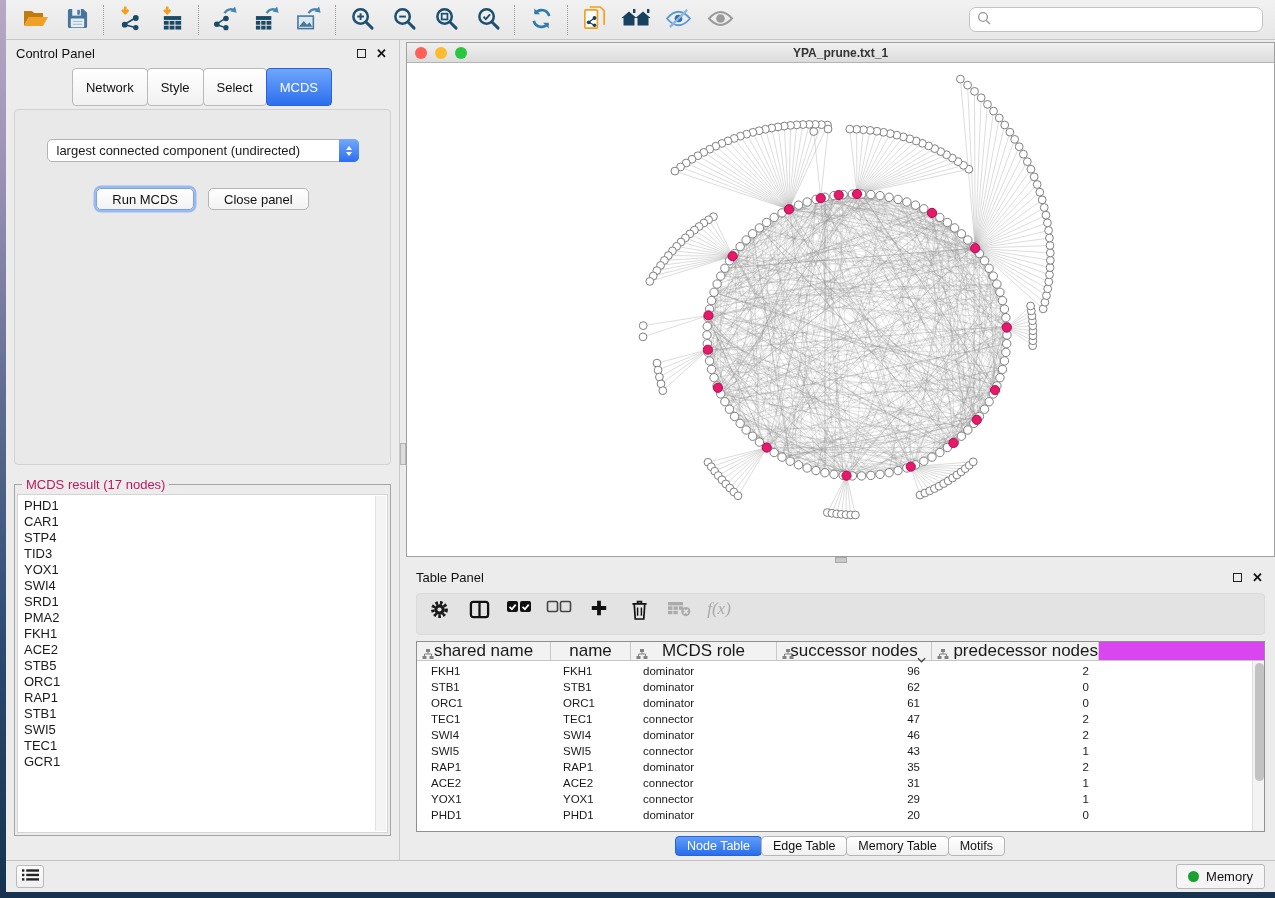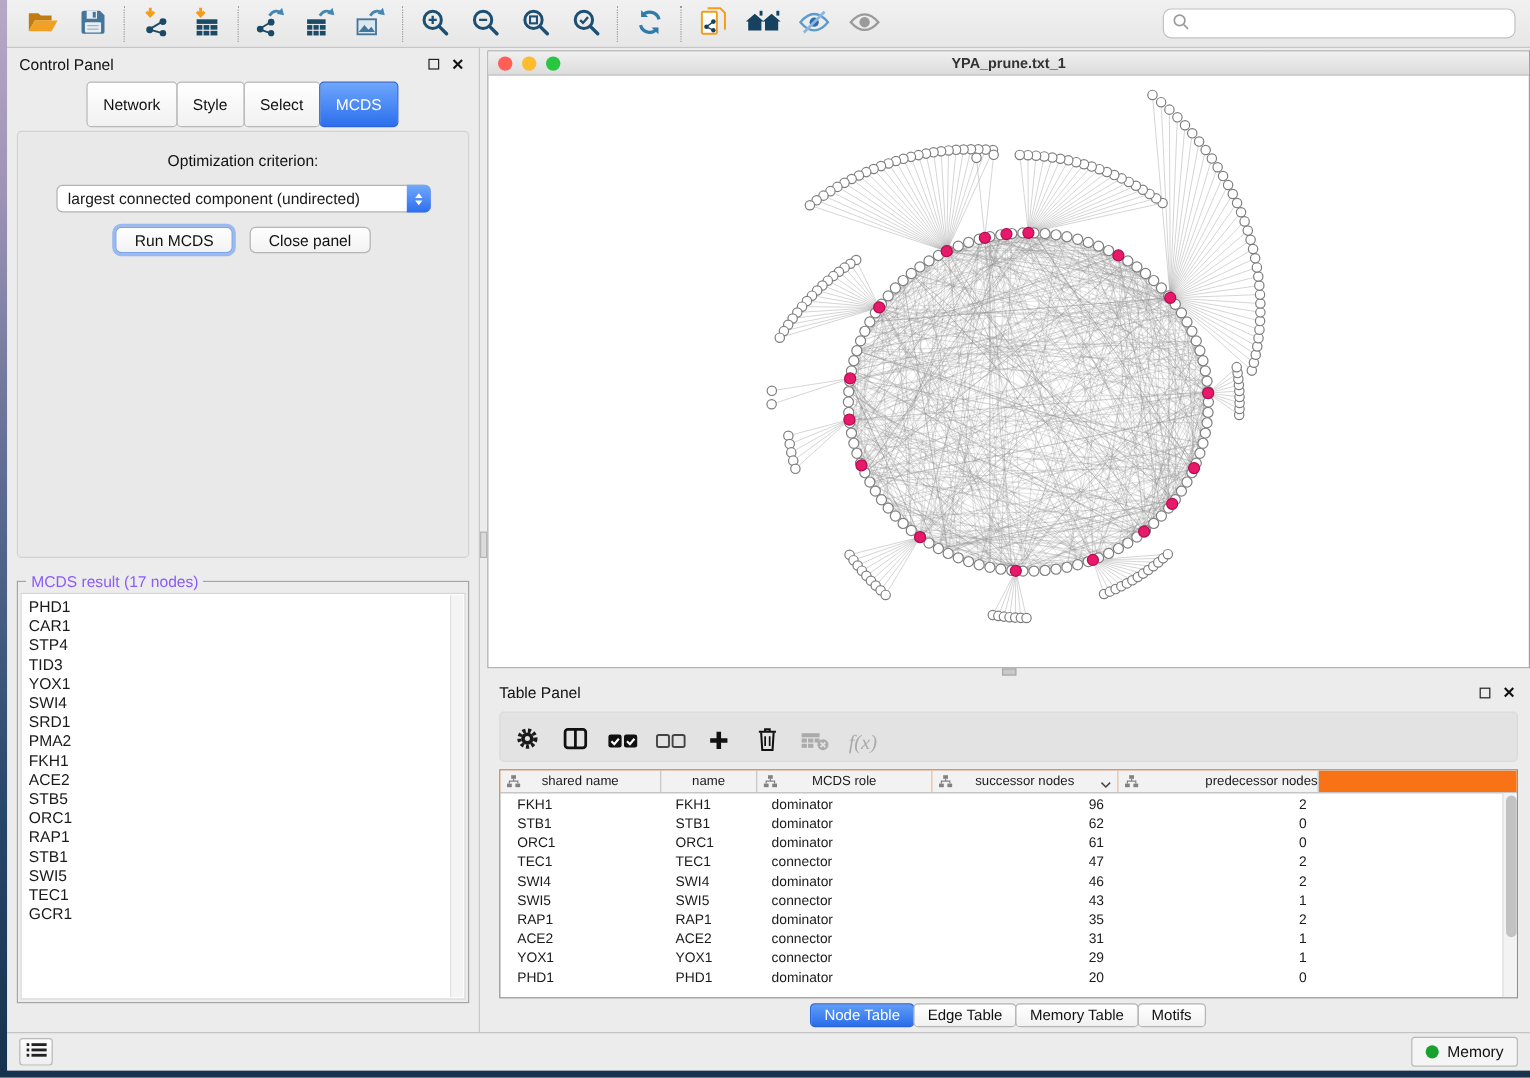--- a/index.html
+++ b/index.html
@@ -35,26 +35,26 @@
   .tab-btn.active { background:linear-gradient(#6ea6fb,#2c6fee); border-color:#2a63d5; color:#fff; }
   .cp-card { margin:3px 8px 0; background:#e9e9e9; border:1px solid #d2d2d2; border-radius:4px; height:356px; padding-top:16px; }
   .opt-label { text-align:center; font-size:13px; color:#111; }
   .mac-select { margin:13px auto 0; width:312px; height:23px; background:#fff; border:1px solid #b3b3b3;
     border-radius:5px; position:relative; display:flex; align-items:center; padding:0 24px 0 9px; font-size:13px; }
   .stepper { position:absolute; right:-1px; top:-1px; bottom:-1px; width:20px;
     background:linear-gradient(#72a9fc,#2e6ef0); border-radius:0 5px 5px 0;
     display:flex; flex-direction:column; align-items:center; justify-content:center; gap:2px; }
   .chev-up { width:0; height:0; border-left:3.5px solid transparent; border-right:3.5px solid transparent; border-bottom:4.5px solid #fff; }
   .chev-dn { width:0; height:0; border-left:3.5px solid transparent; border-right:3.5px solid transparent; border-top:4.5px solid #fff; }
-  .cp-buttons { display:flex; justify-content:center; gap:14px; margin-top:12px; }
+  .cp-buttons { display:flex; justify-content:center; gap:14px; margin-top:26px; }
   .btn { height:22px; padding:0 15px; background:linear-gradient(#ffffff,#f2f2f2); border:1px solid #b5b5b5;
     border-radius:5px; font-size:13px; font-family:"Liberation Sans",sans-serif; color:#111; }
   .btn.focus-ring { box-shadow:0 0 0 2.5px rgba(110,160,245,.65); border-color:#7aa4ea; }
   fieldset.result-box { margin:12px 8px 24px; border:1px solid #a5a5a5; flex:1; display:flex; flex-direction:column; min-height:0; padding:2px; }
-  fieldset.result-box legend { font-size:13px; color:#8b5cf6; margin-left:5px; padding:0 4px; }
+  fieldset.result-box legend { font-size:13px; color:#be185d; margin-left:5px; padding:0 4px; }
   .result-list { background:#fff; border:1px solid #d4d4d4; flex:1; position:relative; overflow:hidden;
     font-size:13px; line-height:16px; padding:3px 14px 0 6px; }
   .result-item { height:16px; }
   .list-scroll { position:absolute; right:1px; top:1px; bottom:1px; width:11px; background:#f4f4f4; border-left:1px solid #e2e2e2; }
 
   
   .right-col { flex:1; display:flex; flex-direction:column; min-width:0; padding-top:2px; }
   .net-window { flex:1; min-height:0; border:1px solid #a0a0a0; display:flex; flex-direction:column; background:#fff; }
   .net-titlebar { height:20px; flex:0 0 20px; background:linear-gradient(#f0f0f0,#dcdcdc); border-bottom:1px solid #b4b4b4;
     position:relative; display:flex; align-items:center; }
@@ -64,25 +64,25 @@
   .net-title { position:absolute; left:0; right:0; text-align:center; font-size:12px; font-weight:700; color:#333; }
   .net-canvas { flex:1; position:relative; min-height:0; }
   .net-canvas svg { position:absolute; inset:0; width:100%; height:100%; }
   .h-divider { height:7px; flex:0 0 7px; position:relative; background:#ececec; }
   .h-handle { position:absolute; left:50%; top:0; transform:translateX(-50%); width:12px; height:6px; background:#c9c9c9; border:1px solid #a8a8a8; }
 
   
   .table-panel { height:296px; flex:0 0 296px; display:flex; flex-direction:column; background:#ececec; }
   .tp-toolbar { margin:3px 10px 6px; height:42px; background:#e3e3e3; border:1px solid #dadada; border-radius:4px;
     display:flex; align-items:center; padding:0 10px; gap:16px; }
-  .tp-icon { width:24px; height:30px; display:flex; align-items:flex-end; justify-content:center; background:none; border:none; }
+  .tp-icon { width:24px; height:30px; display:flex; align-items:flex-start; justify-content:center; background:none; border:none; }
   .fx-label { font-family:"Liberation Serif",serif; font-style:italic; font-size:17px; color:#aaa; }
   .table-wrap { margin:0 10px; flex:1; min-height:0; border:1px solid #909090; background:#fff; position:relative;
     display:flex; flex-direction:column; overflow:hidden; }
-  .thead { display:flex; height:19px; flex:0 0 19px; border-bottom:1px solid #c6c6c6; font-size:11px; background:#f97316; }
+  .thead { display:flex; height:19px; flex:0 0 19px; border-bottom:1px solid #c6c6c6; font-size:17px; background:#d946ef; }
   .th { position:relative; background:#f2f2f2; border-right:1px solid #c9c9c9; display:flex; align-items:center; justify-content:center; }
   .th-hier { position:absolute; left:5px; top:3px; }
   .th-sort { position:absolute; right:5px; top:6px; }
   .tbody { flex:1; font-size:11.5px; padding-top:2px; overflow:hidden; }
   .tr { display:flex; height:16px; align-items:center; }
   .td { white-space:nowrap; overflow:hidden; }
   .c0 { width:134px; padding-left:14px; } .c1 { width:80px; padding-left:12px; } .c2 { width:146px; padding-left:12px; }
   .c3 { width:155px; padding-right:12px; text-align:right; } .c4 { width:167px; padding-right:10px; text-align:right; }
   .vscroll { position:absolute; right:0; top:19px; bottom:0; width:12px; background:#f3f3f3; border-left:1px solid #dedede; }
   .vthumb { position:absolute; top:2px; left:1.5px; width:9px; height:118px; background:#c2c2c2; border-radius:5px; }
@@ -291,21 +291,20 @@
 
           <button class="tab-btn">Network</button>
 
           <button class="tab-btn">Style</button>
 
           <button class="tab-btn">Select</button>
 
           <button class="tab-btn active">MCDS</button>
         </div>
       <div class="cp-card">
-        <div class="opt-label">Optimization criterion:</div>
         <div class="mac-select">
           <span>largest connected component (undirected)</span>
           <span class="stepper">
                 <span class="chev-up"></span>
                 <span class="chev-dn"></span>
               </span>
         </div>
         <div class="cp-buttons">
           <button class="btn focus-ring">Run MCDS</button>
           <button class="btn">Close panel</button>

